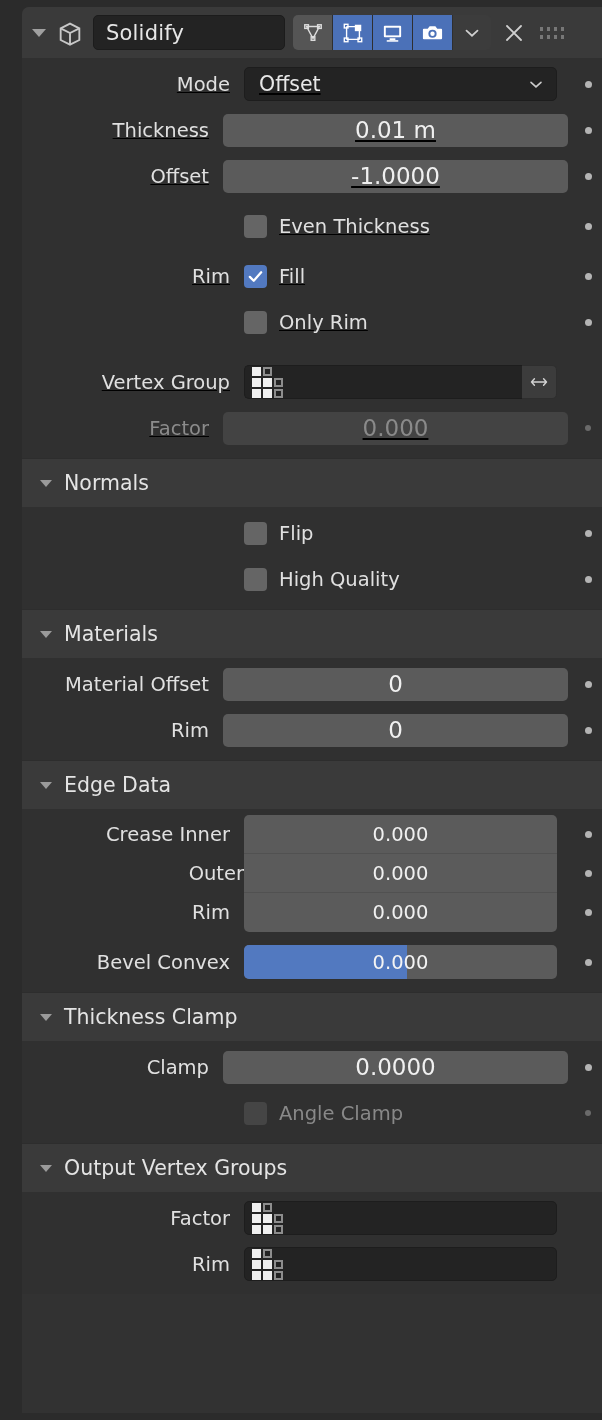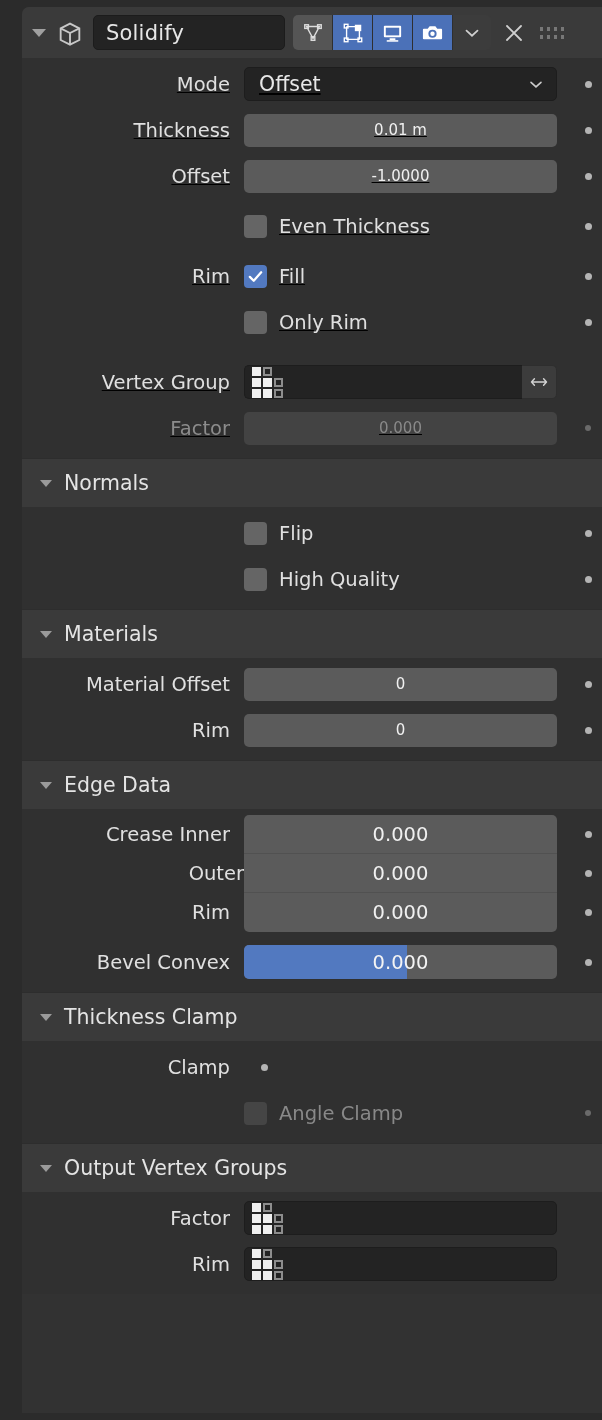--- a/index.html
+++ b/index.html
@@ -130,27 +130,27 @@
   }
   .deco i {
     width: 7px; height: 7px; border-radius: 50%;
     background: #b4b4b4; display: block;
   }
   .deco.dim i { background: #6a6a6a; width: 6px; height: 6px; }
   .deco.none i { background: transparent; }
 
   
   .field {
-    width: 313px;
+    width: 345px;
     height: 33px;
     background: #5b5b5b;
     border-radius: 5px;
     display: flex; align-items: center; justify-content: center;
     color: #f0f0f0;
-    font-size: 15px;
+    font-size: 23px;
   }
   .field.dim { background: #434343; color: #8a8a8a; }
 
   .dropdown {
     width: 313px; height: 34px;
     background: #232323;
     border: 1px solid #1d1d1d;
     border-radius: 5px;
     display: flex; align-items: center;
     padding: 0 10px 0 14px;
@@ -598,20 +598,25 @@
     </div>
   </div>
 
   <div class="sect-head">
     <div class="sect-tri"></div>
     <div class="sect-title">Thickness Clamp</div>
   </div>
   <div class="sect-body">
     <div class="row">
       <div class="lbl">Clamp</div>
+      <div class="ctl">
+        <div class="field">
+          <span>0.0000</span>
+        </div>
+      </div>
       <div class="deco">
           <i></i>
         </div>
     </div>
     <div class="spacer-xs"></div>
     <div class="row">
       <div class="lbl blank"></div>
       <div class="ctl">
         <div class="chk-wrap">
           <div class="chk dim"></div>

